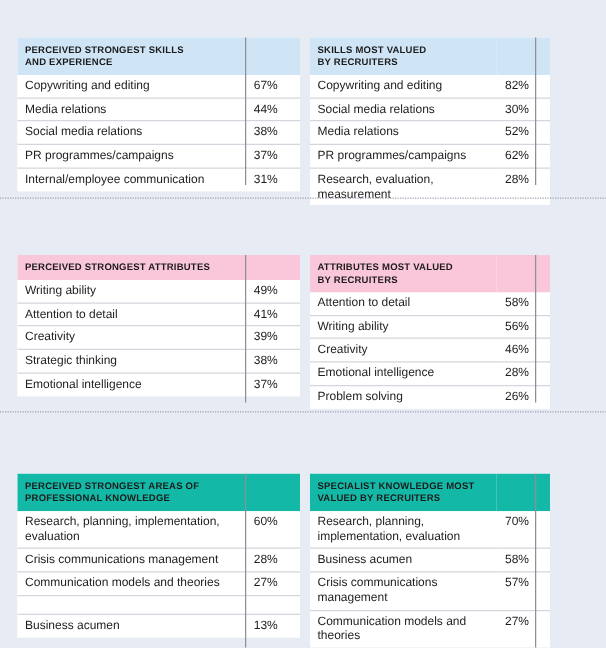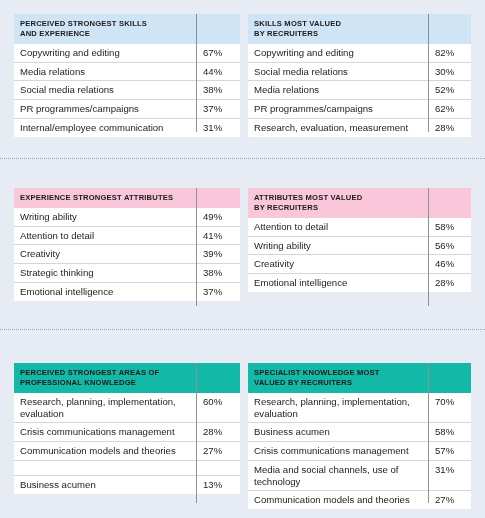--- a/index.html
+++ b/index.html
@@ -20,28 +20,29 @@
   .section {
     position: absolute;
     left: 0;
     width: 485px;
   }
 
   .section-tables {
     position: relative;
     display: flex;
     gap: 0px;
+    margin-top: 16px;
   }
 
   .table-wrap {
     position: absolute;
     top: 0;
   }
   .table-wrap.left  { left: 14px;  width: 226px; }
-  .table-wrap.right { left: 248px; width: 223px; }
+  .table-wrap.right { left: 248px; width: 192px; }
 
   table.datatable {
     width: 100%;
     border-collapse: collapse;
     table-layout: fixed;
     background: #ffffff;
   }
 
   table.datatable .c-label { width: auto; }
   .table-wrap.left  table.datatable .c-val { width: 44px; }
@@ -198,21 +199,21 @@
     <div class="section-tables" style="height:118px;">
       <div class="table-wrap left">
         <table class="datatable">
           <colgroup>
               <col class="c-label">
               <col class="c-val">
             </colgroup>
           <thead>
             <tr>
               <th>
-                <span>EXPERIENCE STRONGEST ATTRIBUTES</span><br>
+                <span>PERCEIVED STRONGEST ATTRIBUTES</span><br>
                 <span></span>
               </th>
               <th class="hdr-val"></th>
             </tr>
           </thead>
           <tbody>
             <tr>
                 <td>Writing ability</td>
                 <td class="val">49%</td>
               </tr>
@@ -261,20 +262,24 @@
                 <td>Writing ability</td>
                 <td class="val">56%</td>
               </tr>
             <tr>
                 <td>Creativity</td>
                 <td class="val">46%</td>
               </tr>
             <tr>
                 <td>Emotional intelligence</td>
                 <td class="val">28%</td>
+              </tr>
+            <tr>
+                <td>Problem solving</td>
+                <td class="val">26%</td>
               </tr>
           </tbody>
         </table>
         <div class="vrule" style="left:180px;height:118px;"></div>
       </div>
     </div>
   </div>
 
   <div class="divider" style="top:329px;"></div>
 
@@ -343,24 +348,20 @@
               </tr>
             <tr>
                 <td>Business acumen</td>
                 <td class="val">58%</td>
               </tr>
             <tr>
                 <td>Crisis communications management</td>
                 <td class="val">57%</td>
               </tr>
             <tr>
-                <td>Media and social channels, use of technology</td>
-                <td class="val">31%</td>
-              </tr>
-            <tr>
                 <td>Communication models and theories</td>
                 <td class="val">27%</td>
               </tr>
           </tbody>
         </table>
         <div class="vrule" style="left:180px;height:140px;"></div>
       </div>
     </div>
   </div>
 

